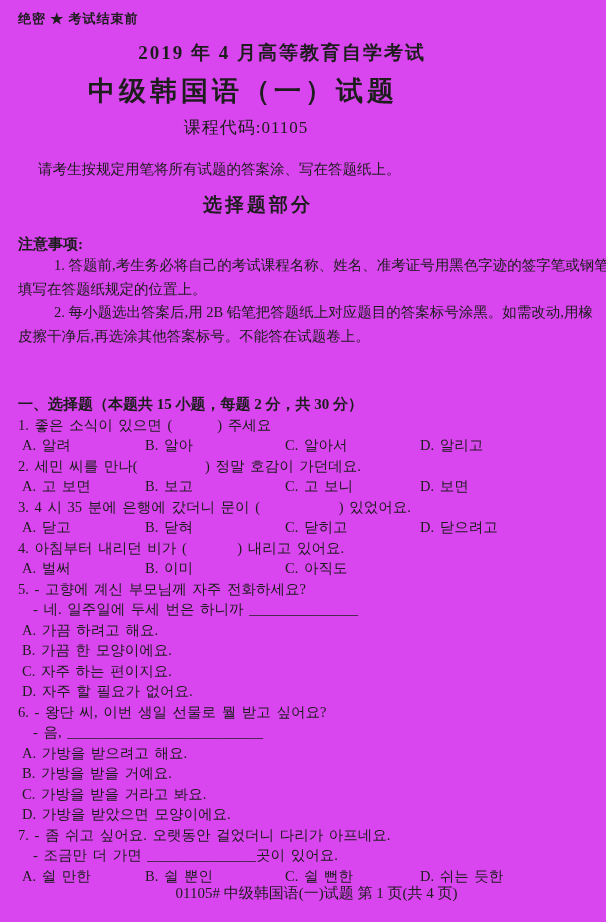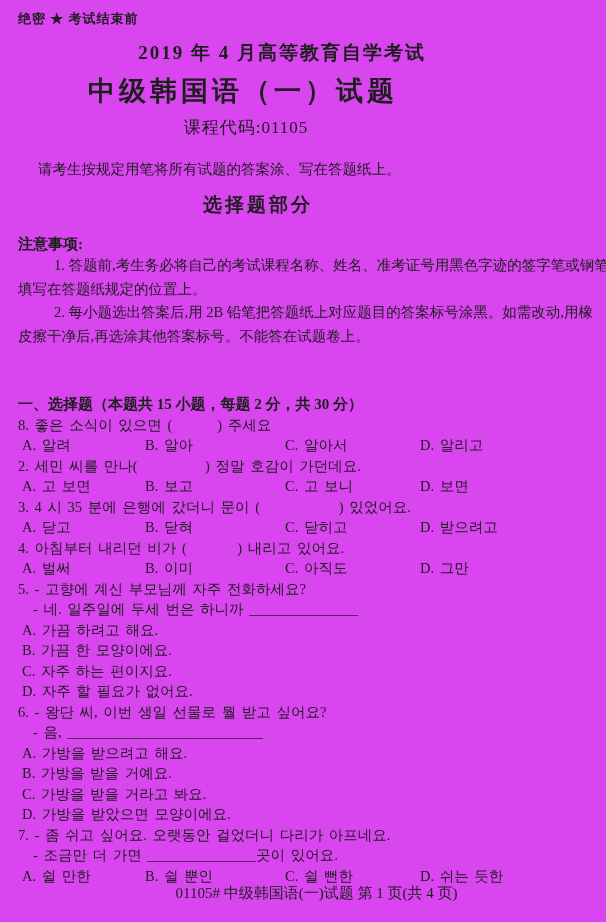--- a/index.html
+++ b/index.html
@@ -44,21 +44,21 @@
   <div class="notice-head">注意事项:</div>
   <div class="notice-line indent">1. 答题前,考生务必将自己的考试课程名称、姓名、准考证号用黑色字迹的签字笔或钢笔</div>
   <div class="notice-line">填写在答题纸规定的位置上。</div>
   <div class="notice-line indent">2. 每小题选出答案后,用 2B 铅笔把答题纸上对应题目的答案标号涂黑。如需改动,用橡</div>
   <div class="notice-line">皮擦干净后,再选涂其他答案标号。不能答在试题卷上。</div>
 
   <div class="qarea">
     <div class="part-heading">一、选择题（本题共 15 小题，每题 2 分，共 30 分）</div>
 
     <div class="q">
-      <div class="q-line">8. 좋은 소식이 있으면 (        ) 주세요</div>
+      <div class="q-line">1. 좋은 소식이 있으면 (        ) 주세요</div>
       <div class="opt-row">
         <span class="opt">A. 알려</span>
         <span class="opt">B. 알아</span>
         <span class="opt">C. 알아서</span>
         <span class="opt">D. 알리고</span>
       </div>
     </div>
 
     <div class="q">
       <div class="q-line">2. 세민 씨를 만나(            ) 정말 호감이 가던데요.</div>
@@ -69,31 +69,30 @@
         <span class="opt">D. 보면</span>
       </div>
     </div>
 
     <div class="q">
       <div class="q-line">3. 4 시 35 분에 은행에 갔더니 문이 (              ) 있었어요.</div>
       <div class="opt-row">
         <span class="opt">A. 닫고</span>
         <span class="opt">B. 닫혀</span>
         <span class="opt">C. 닫히고</span>
-        <span class="opt">D. 받으려고</span>
+        <span class="opt">D. 닫으려고</span>
       </div>
     </div>
 
     <div class="q">
       <div class="q-line">4. 아침부터 내리던 비가 (         ) 내리고 있어요.</div>
       <div class="opt-row">
         <span class="opt">A. 벌써</span>
         <span class="opt">B. 이미</span>
         <span class="opt">C. 아직도</span>
-        <span class="opt">D. 그만</span>
       </div>
     </div>
 
     <div class="q">
       <div class="q-line">5. - 고향에 계신 부모님께 자주 전화하세요?</div>
       <div class="q-line dlg">- 네. 일주일에 두세 번은 하니까 _______________</div>
       <div class="opt-list">
         <div class="opt">A. 가끔 하려고 해요.</div>
         <div class="opt">B. 가끔 한 모양이에요.</div>
         <div class="opt">C. 자주 하는 편이지요.</div>

